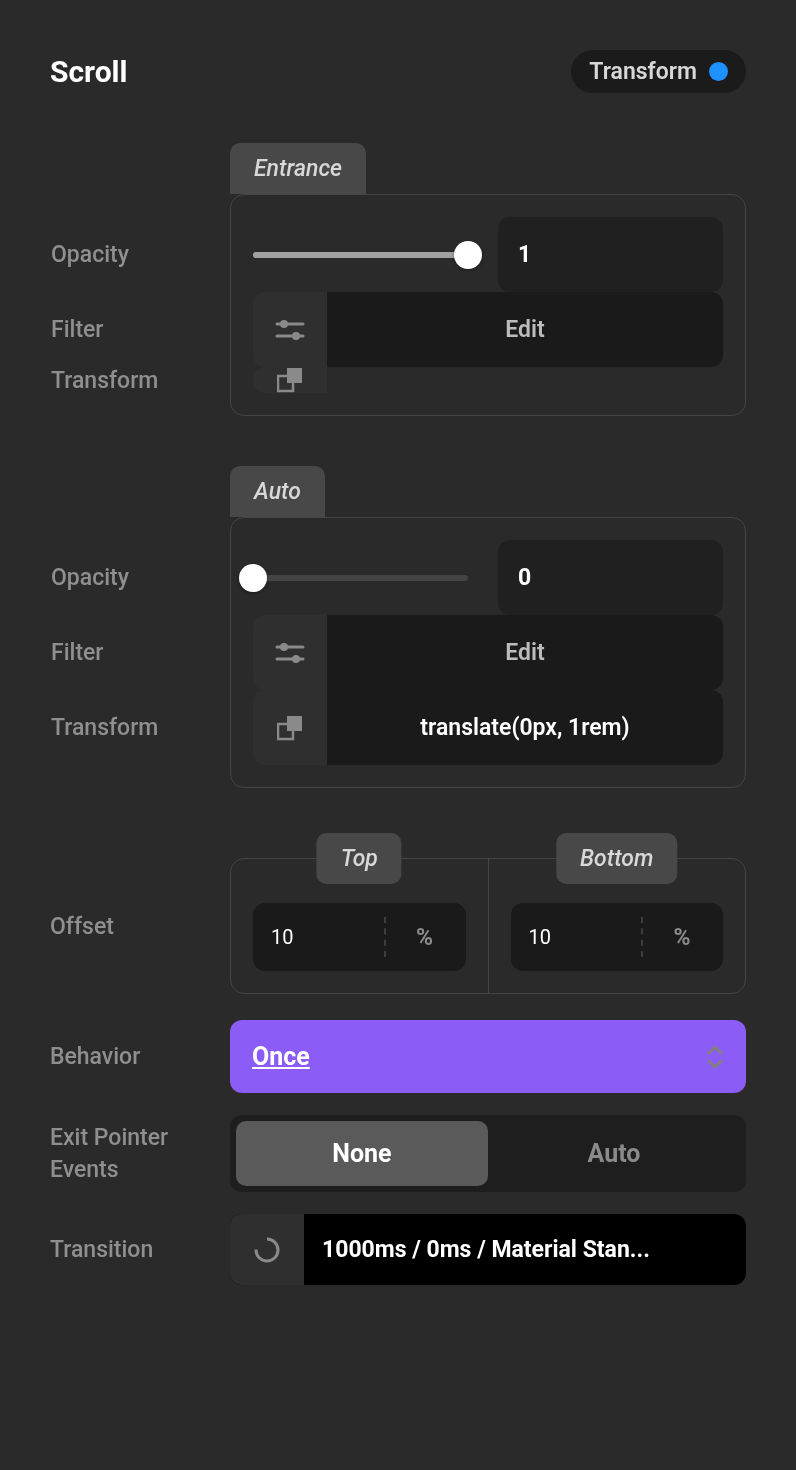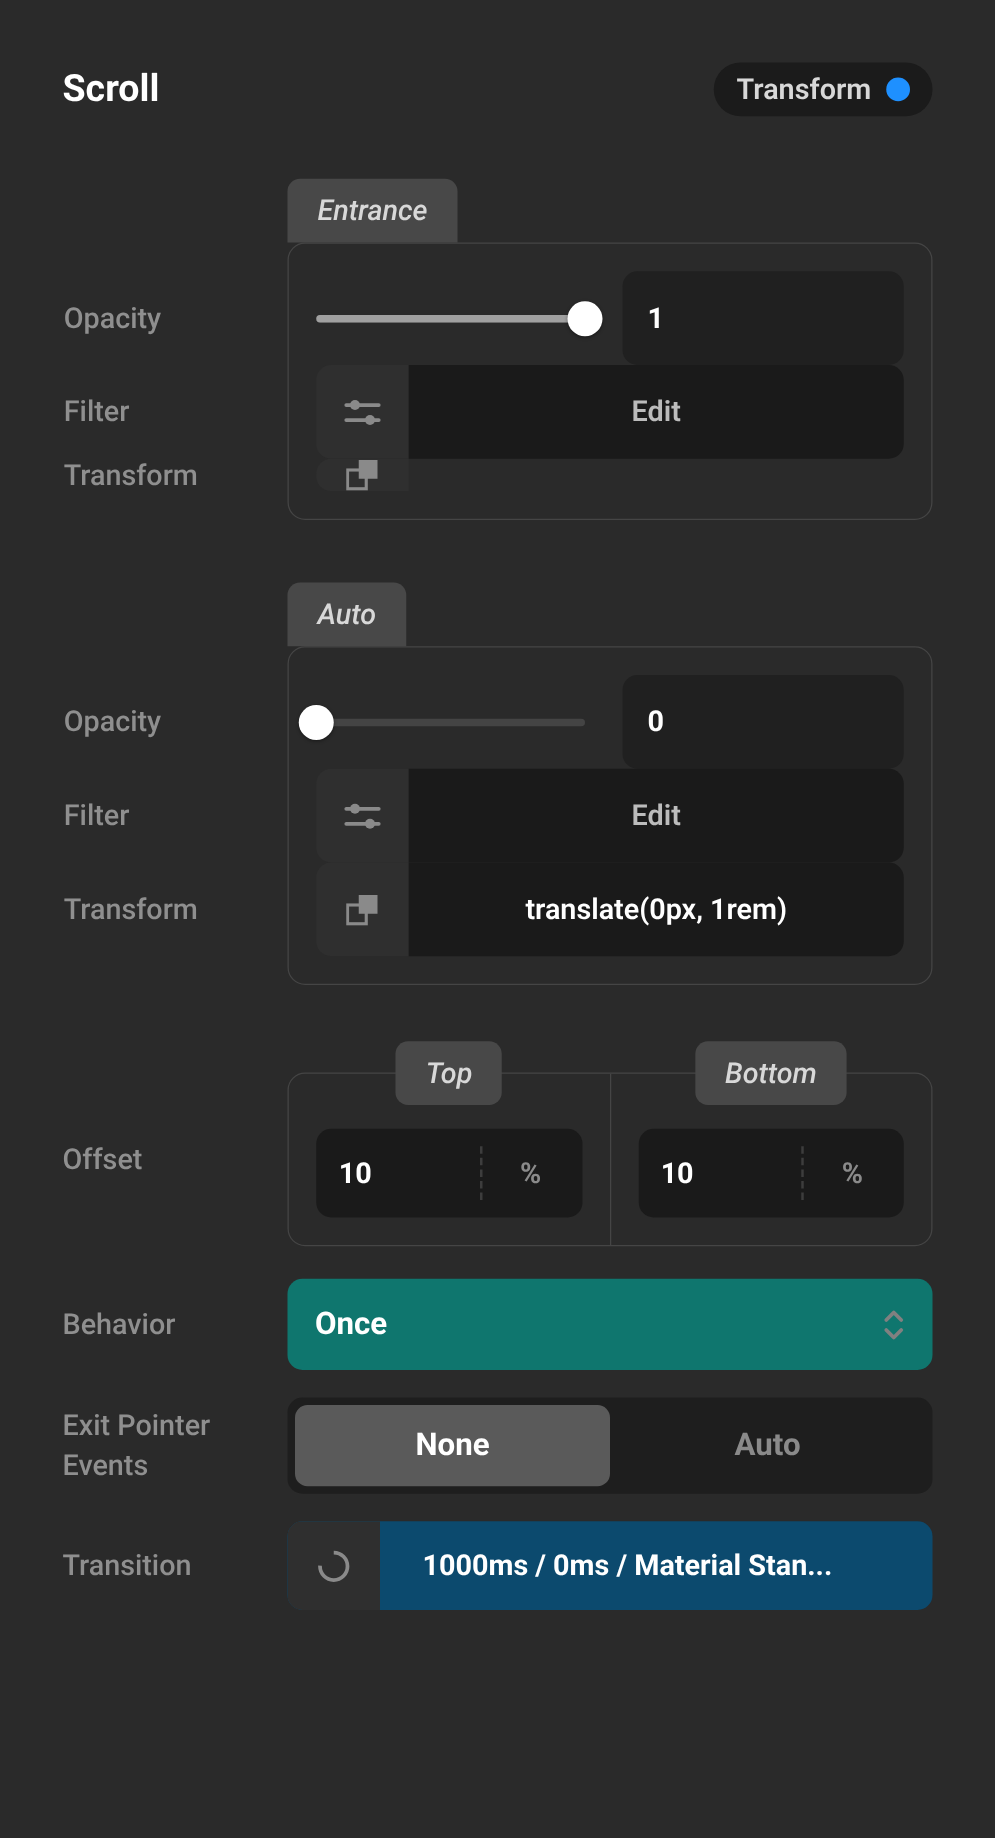--- a/index.html
+++ b/index.html
@@ -178,51 +178,52 @@
   }
   .offset-input {
     display: flex;
     background: #1a1a1a;
     border-radius: 12px;
     align-items: stretch;
     overflow: hidden;
   }
   .offset-num {
     flex: 1;
-    font-size: 23px;
-    font-weight: 700;
+    font-size: 20px;
+    font-weight: 400;
     color: #fff;
     padding: 22px 18px;
   }
   .offset-unit {
     width: 82px;
     display: flex;
     align-items: center;
     justify-content: center;
     font-size: 23px;
     font-weight: 700;
     color: #8a8a8a;
     position: relative;
   }
   .offset-unit::before {
     content:"";
     position:absolute;
     left:0; top:20%; bottom:20%;
     border-left: 2px dashed #3d3d3d;
   }
   .select-box {
-    background: #0f766e;
+    background: #8b5cf6;
     border-radius: 12px;
     padding: 22px 22px;
     display: flex;
     align-items: center;
     justify-content: space-between;
     font-size: 25px;
     font-weight: 700;
     color: #fff;
+    text-decoration: underline;
   }
   .select-chevron {
     color: #808080;
   }
   .segmented {
     background: #1e1e1e;
     border-radius: 12px;
     padding: 6px;
     display: flex;
     gap: 0;
@@ -235,24 +236,23 @@
     font-weight: 700;
     border-radius: 10px;
     color: #8a8a8a;
   }
   .segment.active {
     background: #5a5a5a;
     color: #fff;
   }
   .transition-box {
     display: flex;
-    background: #0c4a6e;
+    background: #000000;
     border-radius: 12px;
     overflow: hidden;
-    gap: 16px;
   }
   .transition-icon {
     width: 74px;
     background: #2f2f2f;
     display: flex;
     align-items: center;
     justify-content: center;
   }
   .transition-text {
     flex: 1;

